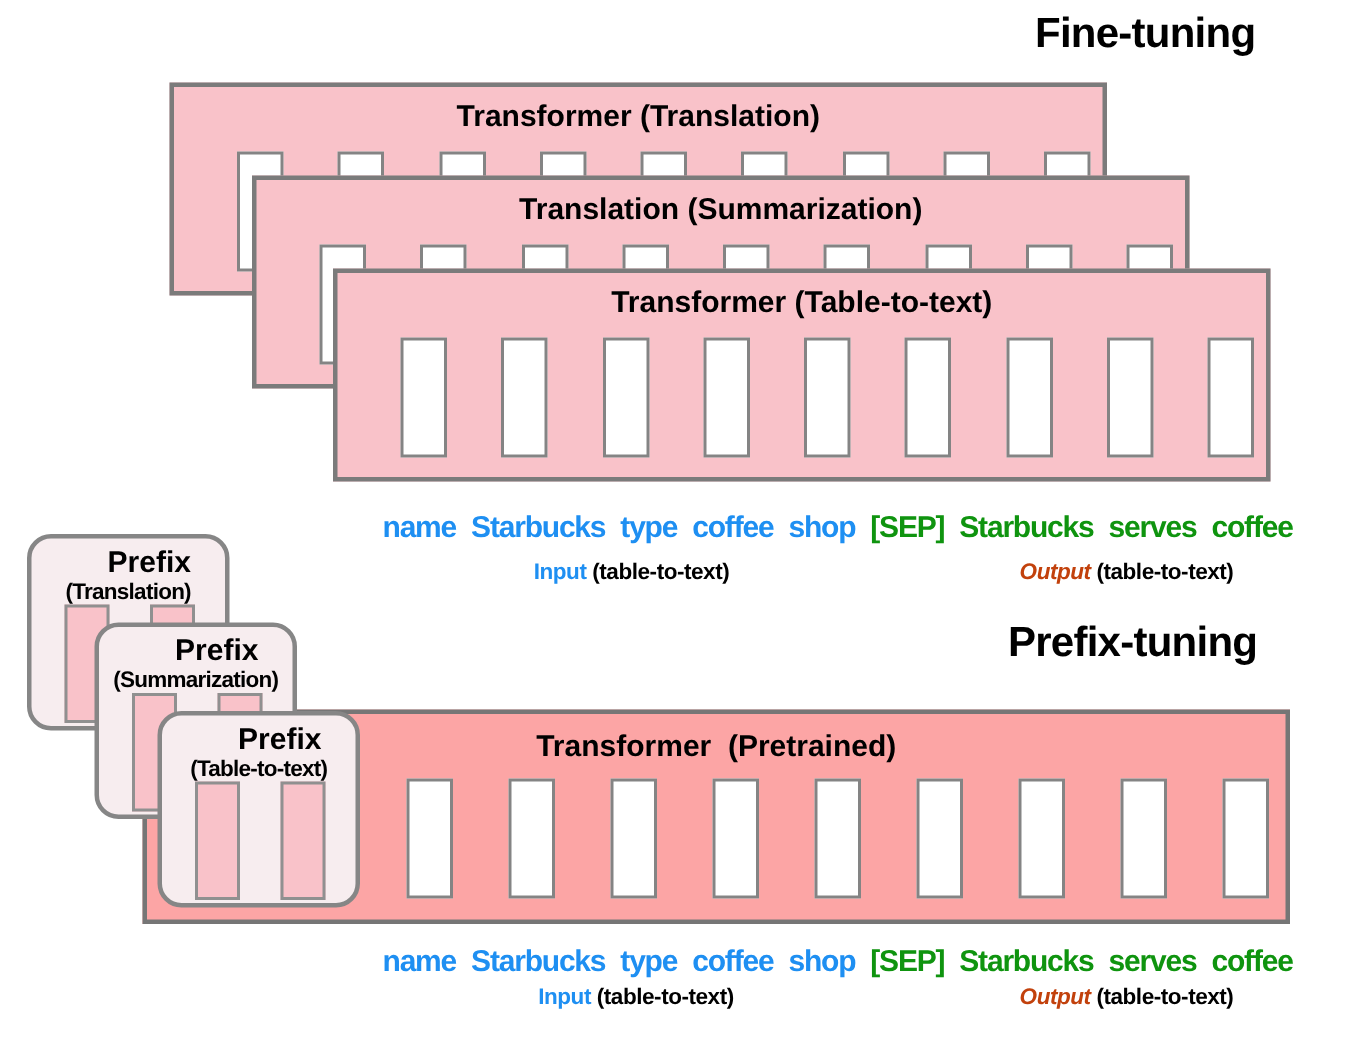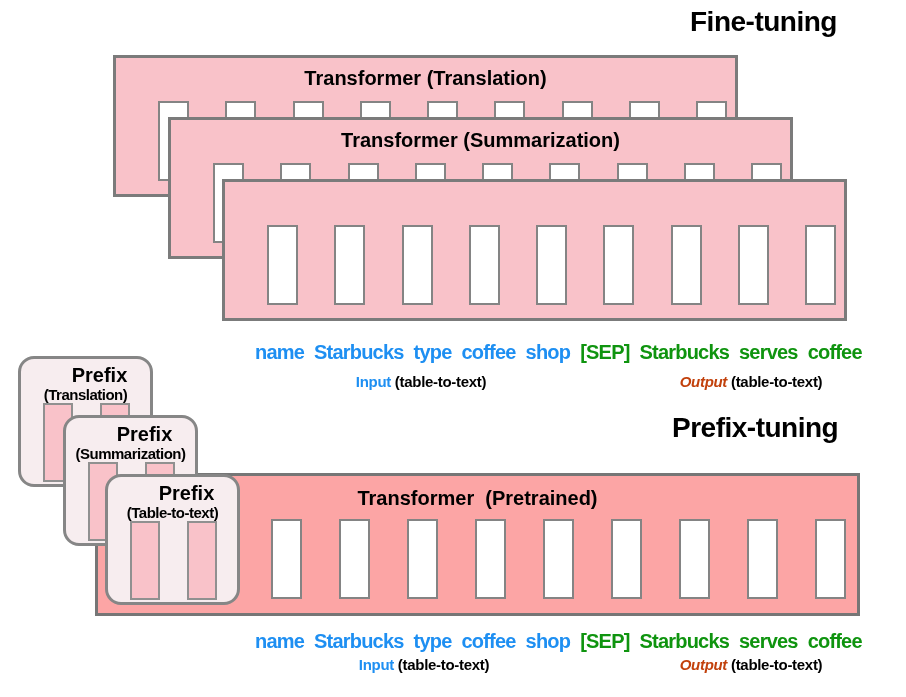--- a/index.html
+++ b/index.html
@@ -54,35 +54,36 @@
       <div class="slot"></div>
       <div class="slot"></div>
       <div class="slot"></div>
       <div class="slot"></div>
       <div class="slot"></div>
       <div class="slot"></div>
     </div>
   </div>
 
   <div class="tbox" style="left:168px;top:117px;z-index:2;">
-    <div class="tbox-title">Transformer (Summarization)</div>
+    <div class="tbox-title">Translation (Summarization)</div>
     <div class="slot-row">
       <div class="slot"></div>
       <div class="slot"></div>
       <div class="slot"></div>
       <div class="slot"></div>
       <div class="slot"></div>
       <div class="slot"></div>
       <div class="slot"></div>
       <div class="slot"></div>
       <div class="slot"></div>
     </div>
   </div>
 
   <div class="tbox" style="left:222px;top:179px;z-index:3;">
+    <div class="tbox-title">Transformer (Table-to-text)</div>
     <div class="slot-row">
       <div class="slot"></div>
       <div class="slot"></div>
       <div class="slot"></div>
       <div class="slot"></div>
       <div class="slot"></div>
       <div class="slot"></div>
       <div class="slot"></div>
       <div class="slot"></div>
       <div class="slot"></div>

